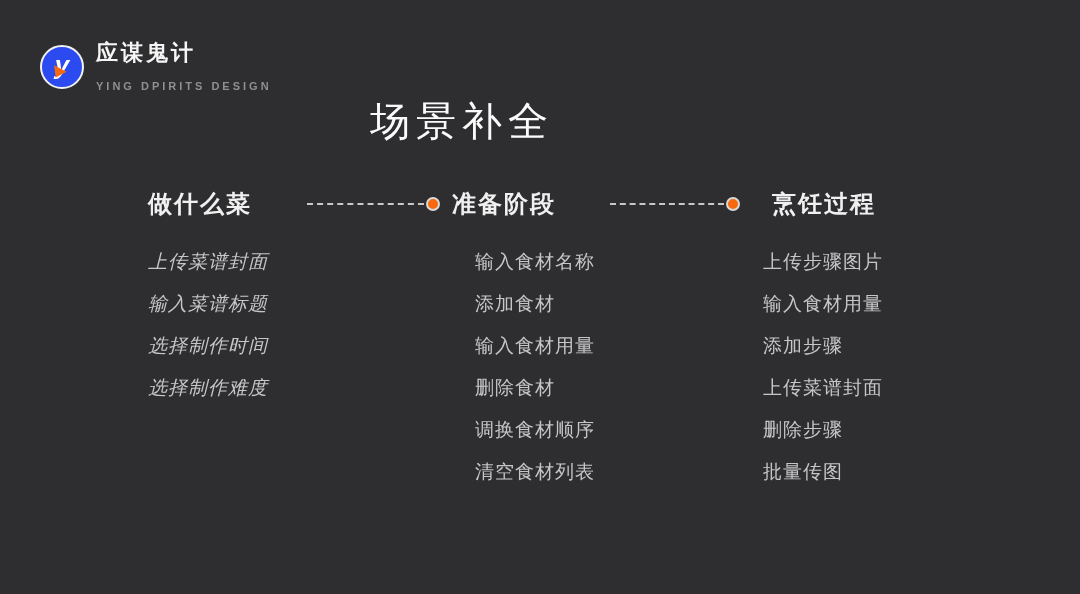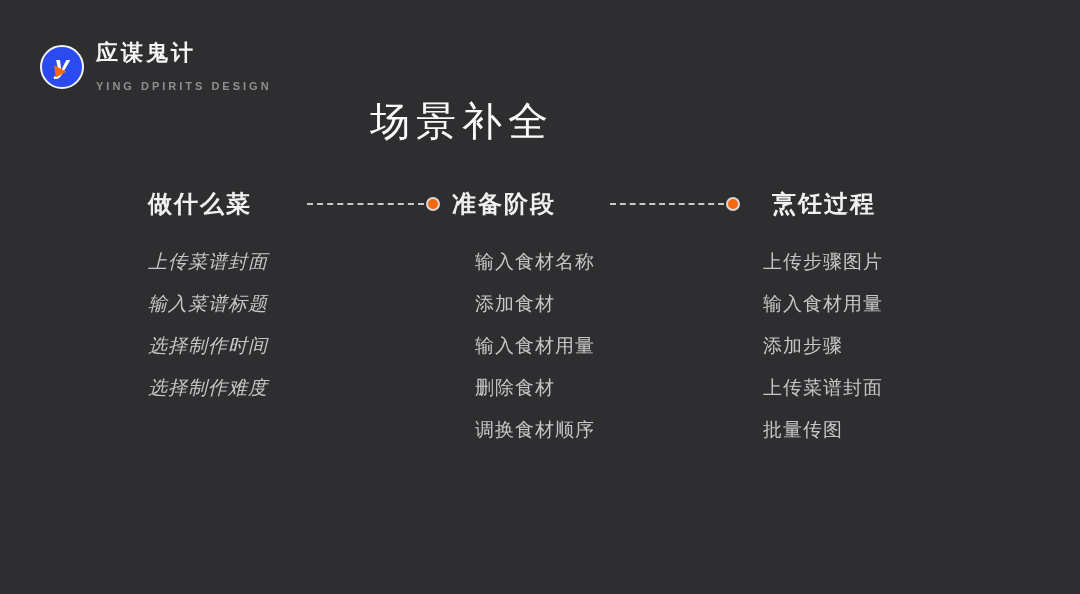--- a/index.html
+++ b/index.html
@@ -112,23 +112,25 @@
     <li>选择制作时间</li>
     <li>选择制作难度</li>
   </ul>
 
   <ul class="col-list c2">
     <li>输入食材名称</li>
     <li>添加食材</li>
     <li>输入食材用量</li>
     <li>删除食材</li>
     <li>调换食材顺序</li>
+    <li>清空食材列表</li>
   </ul>
 
   <ul class="col-list c3">
     <li>上传步骤图片</li>
     <li>输入食材用量</li>
     <li>添加步骤</li>
     <li>上传菜谱封面</li>
+    <li>删除步骤</li>
     <li>批量传图</li>
   </ul>
 
 </div>
 
 </body></html>

